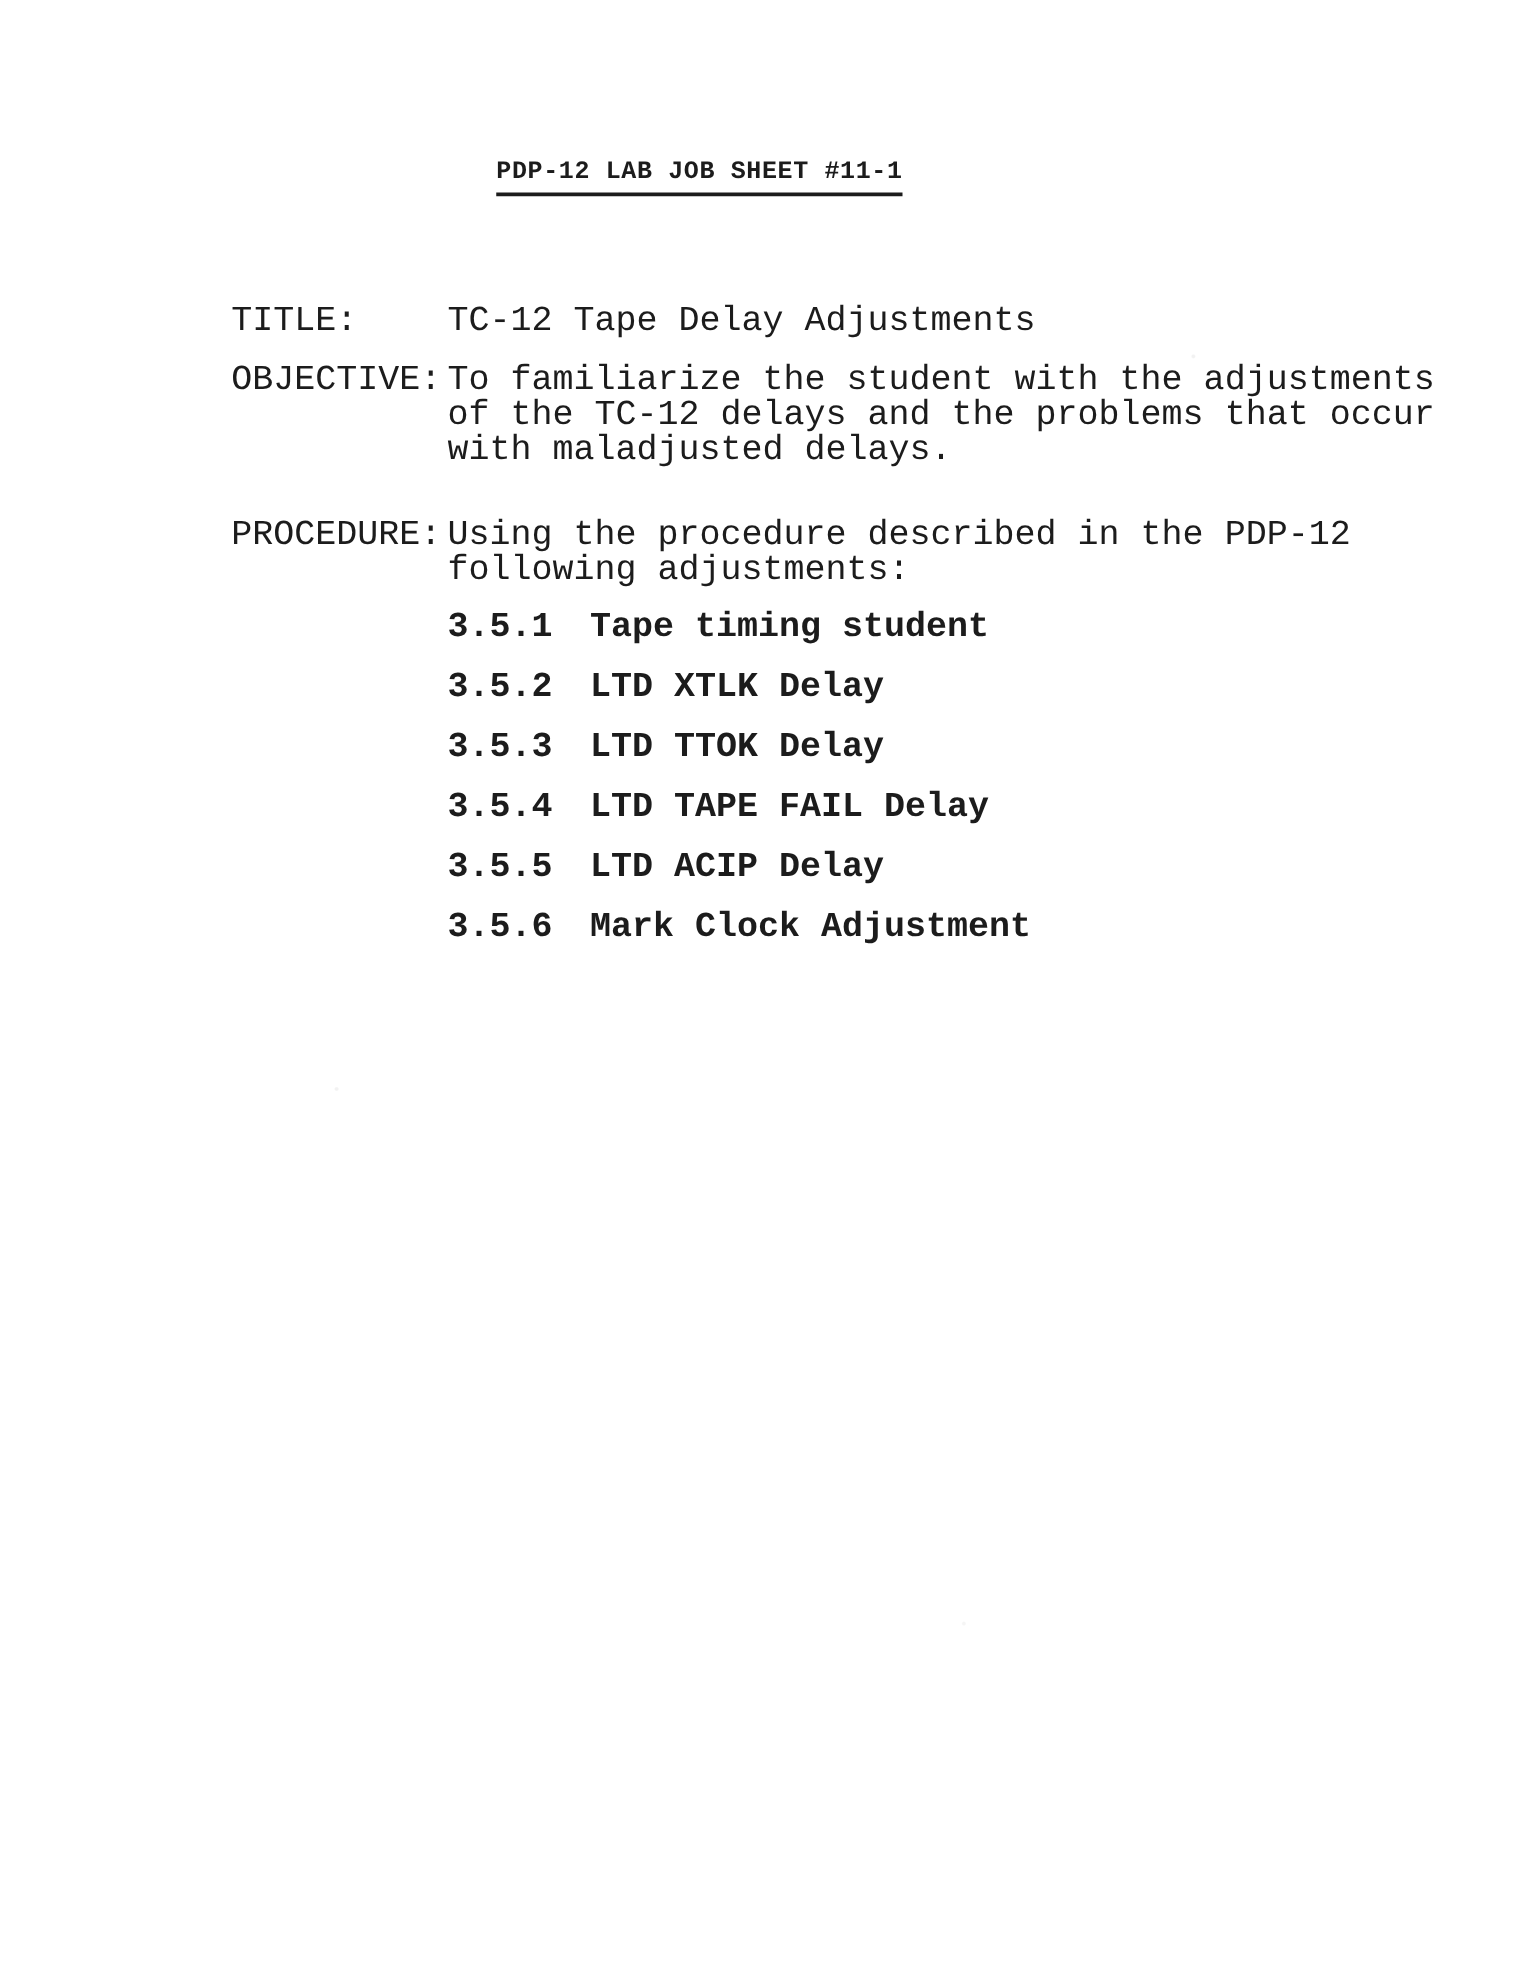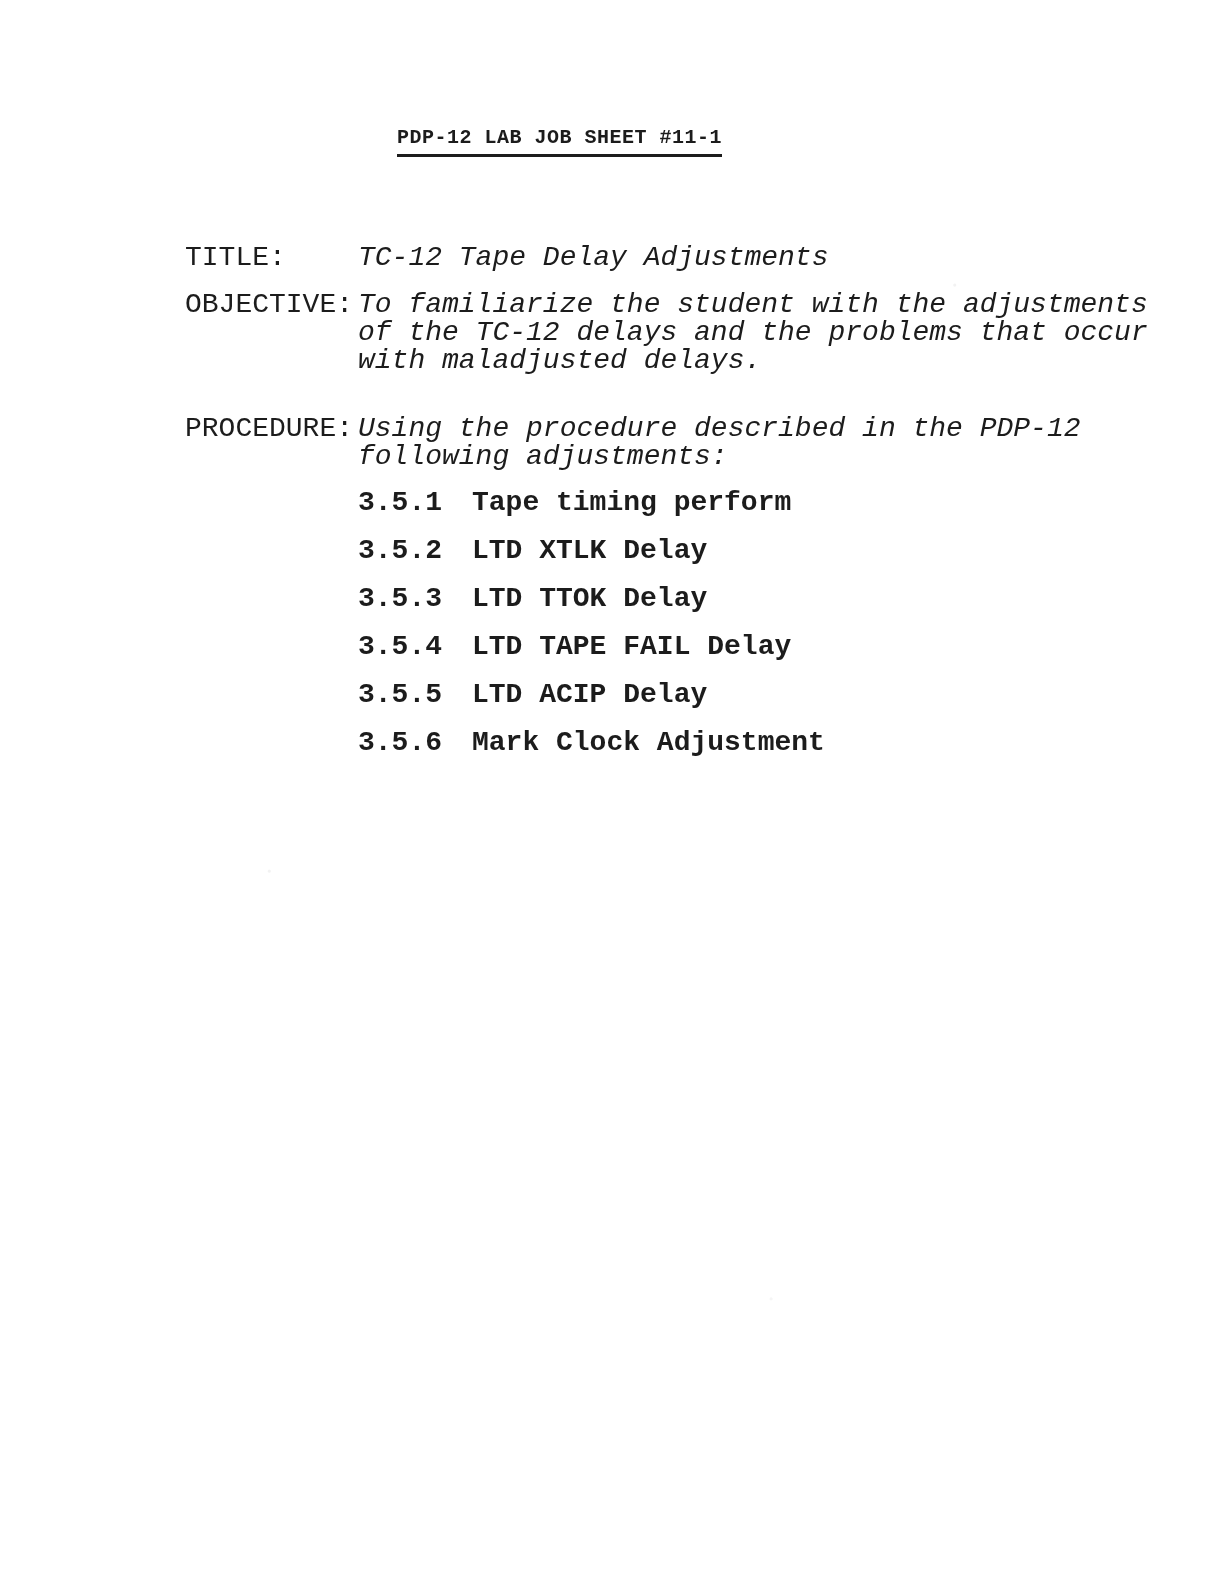--- a/index.html
+++ b/index.html
@@ -51,21 +51,20 @@
   .section-row.title-row    { margin-bottom: 19px; }
   .section-row.objective-row{ margin-bottom: 9px;  }
   .section-row.procedure-row{ margin-bottom: 18px; margin-top: 40px; }
   .section-label {
     flex: 0 0 173px;
     white-space: nowrap;
   }
   .section-content {
     flex: 1;
     white-space: nowrap;
-    font-style: italic;
   }
   .section-content .line { white-space: nowrap; }
   .adjustment-list {
     margin-left: 173px;
   }
   .adjustment-item {
     display: flex;
     margin-bottom: 20px;
     white-space: nowrap;
     font-weight: bold;
@@ -107,21 +106,21 @@
       <div class="section-content">
         <div class="line">Using the procedure described in the PDP-12</div>
         <div class="line">following adjustments:</div>
       </div>
     </div>
 
     <div class="adjustment-list">
 
       <div class="adjustment-item">
         <div class="adjustment-number">3.5.1</div>
-        <div class="adjustment-label">Tape timing perform</div>
+        <div class="adjustment-label">Tape timing student</div>
       </div>
 
       <div class="adjustment-item">
         <div class="adjustment-number">3.5.2</div>
         <div class="adjustment-label">LTD XTLK Delay</div>
       </div>
 
       <div class="adjustment-item">
         <div class="adjustment-number">3.5.3</div>
         <div class="adjustment-label">LTD TTOK Delay</div>

